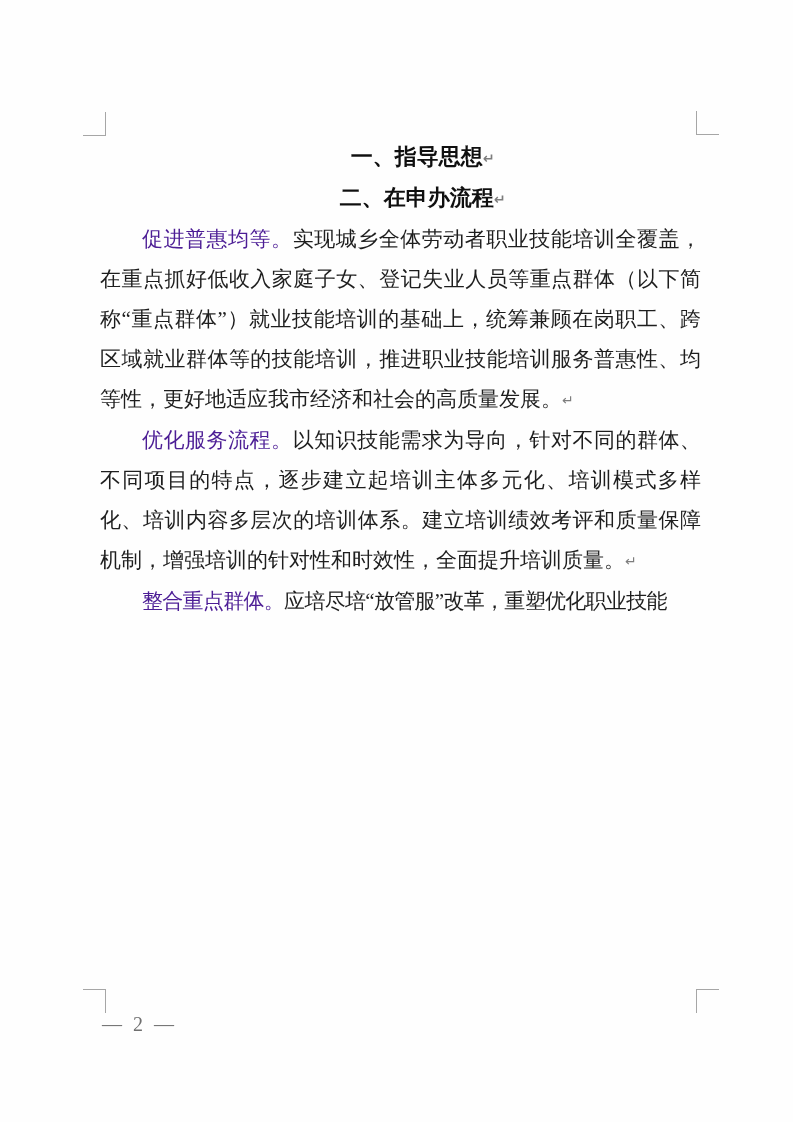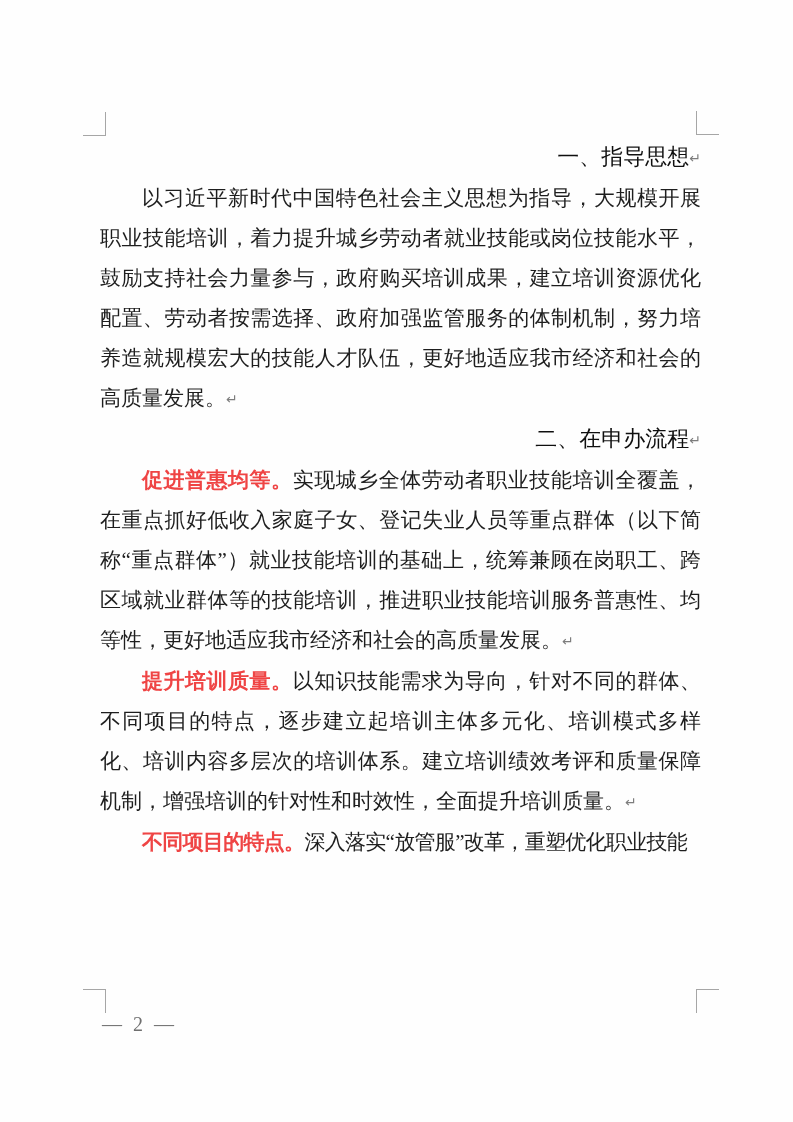--- a/index.html
+++ b/index.html
@@ -36,29 +36,29 @@
     color: #1e1e1e;
     text-align: justify;
   }
   .content p, .content .heading {
     margin: 0;
     padding: 0;
     text-indent: 2em;
   }
   .heading {
     font-family: "Liberation Sans", sans-serif;
-    font-weight: 400;
+    font-weight: 700;
     color: #0f0f0f;
     font-size: 22px;
-    text-align: right;
+    text-align: center;
   }
   .lead {
     font-family: "Liberation Sans", sans-serif;
-    font-weight: 700;
-    color: #ef4444;
+    font-weight: 400;
+    color: #4c1d95;
   }
   .tight {
     letter-spacing: -0.7px;
   }
   .pmark {
     font-family: "DejaVu Sans", sans-serif;
     font-size: 14px;
     color: #7d7d7d;
     letter-spacing: 0;
     vertical-align: 1px;
@@ -81,28 +81,27 @@
 
   <div class="crop tl"></div>
   <div class="crop tr"></div>
   <div class="crop bl"></div>
   <div class="crop br"></div>
 
   <div class="content">
 
     <div class="heading"><span>一、指导思想</span><span class="pmark">↵</span></div>
 
-    <p><span>以习近平新时代中国特色社会主义思想为指导，大规模开展职业技能培训，着力提升城乡劳动者就业技能或岗位技能水平，鼓励支持社会力量参与，政府购买培训成果，建立培训资源优化配置、劳动者按需选择、政府加强监管服务的体制机制，努力培养造就规模宏大的技能人才队伍，更好地适应我市经济和社会的高质量发展。</span><span class="pmark">↵</span></p>
 
     <div class="heading"><span>二、在申办流程</span><span class="pmark">↵</span></div>
 
     <p><span class="lead">促进普惠均等。</span><span>实现城乡全体劳动者职业技能培训全覆盖，在重点抓好低收入家庭子女、登记失业人员等重点群体（以下简称“重点群体”）就业技能培训的基础上，统筹兼顾在岗职工、跨区域就业群体等的技能培训，推进职业技能培训服务普惠性、均等性，更好地适应我市经济和社会的高质量发展。</span><span class="pmark">↵</span></p>
 
 
-    <p><span class="lead">提升培训质量。</span><span>以知识技能需求为导向，针对不同的群体、不同项目的特点，逐步建立起培训主体多元化、培训模式多样化、培训内容多层次的培训体系。建立培训绩效考评和质量保障机制，增强培训的针对性和时效性，全面提升培训质量。</span><span class="pmark">↵</span></p>
+    <p><span class="lead">优化服务流程。</span><span>以知识技能需求为导向，针对不同的群体、不同项目的特点，逐步建立起培训主体多元化、培训模式多样化、培训内容多层次的培训体系。建立培训绩效考评和质量保障机制，增强培训的针对性和时效性，全面提升培训质量。</span><span class="pmark">↵</span></p>
 
-    <p class="tight"><span class="lead">不同项目的特点。</span><span>深入落实“放管服”改革，重塑优化职业技能</span></p>
+    <p class="tight"><span class="lead">整合重点群体。</span><span>应培尽培“放管服”改革，重塑优化职业技能</span></p>
 
   </div>
 
   <div class="footer-page-num">— 2 —</div>
 
 </div>
 
 </body></html>

